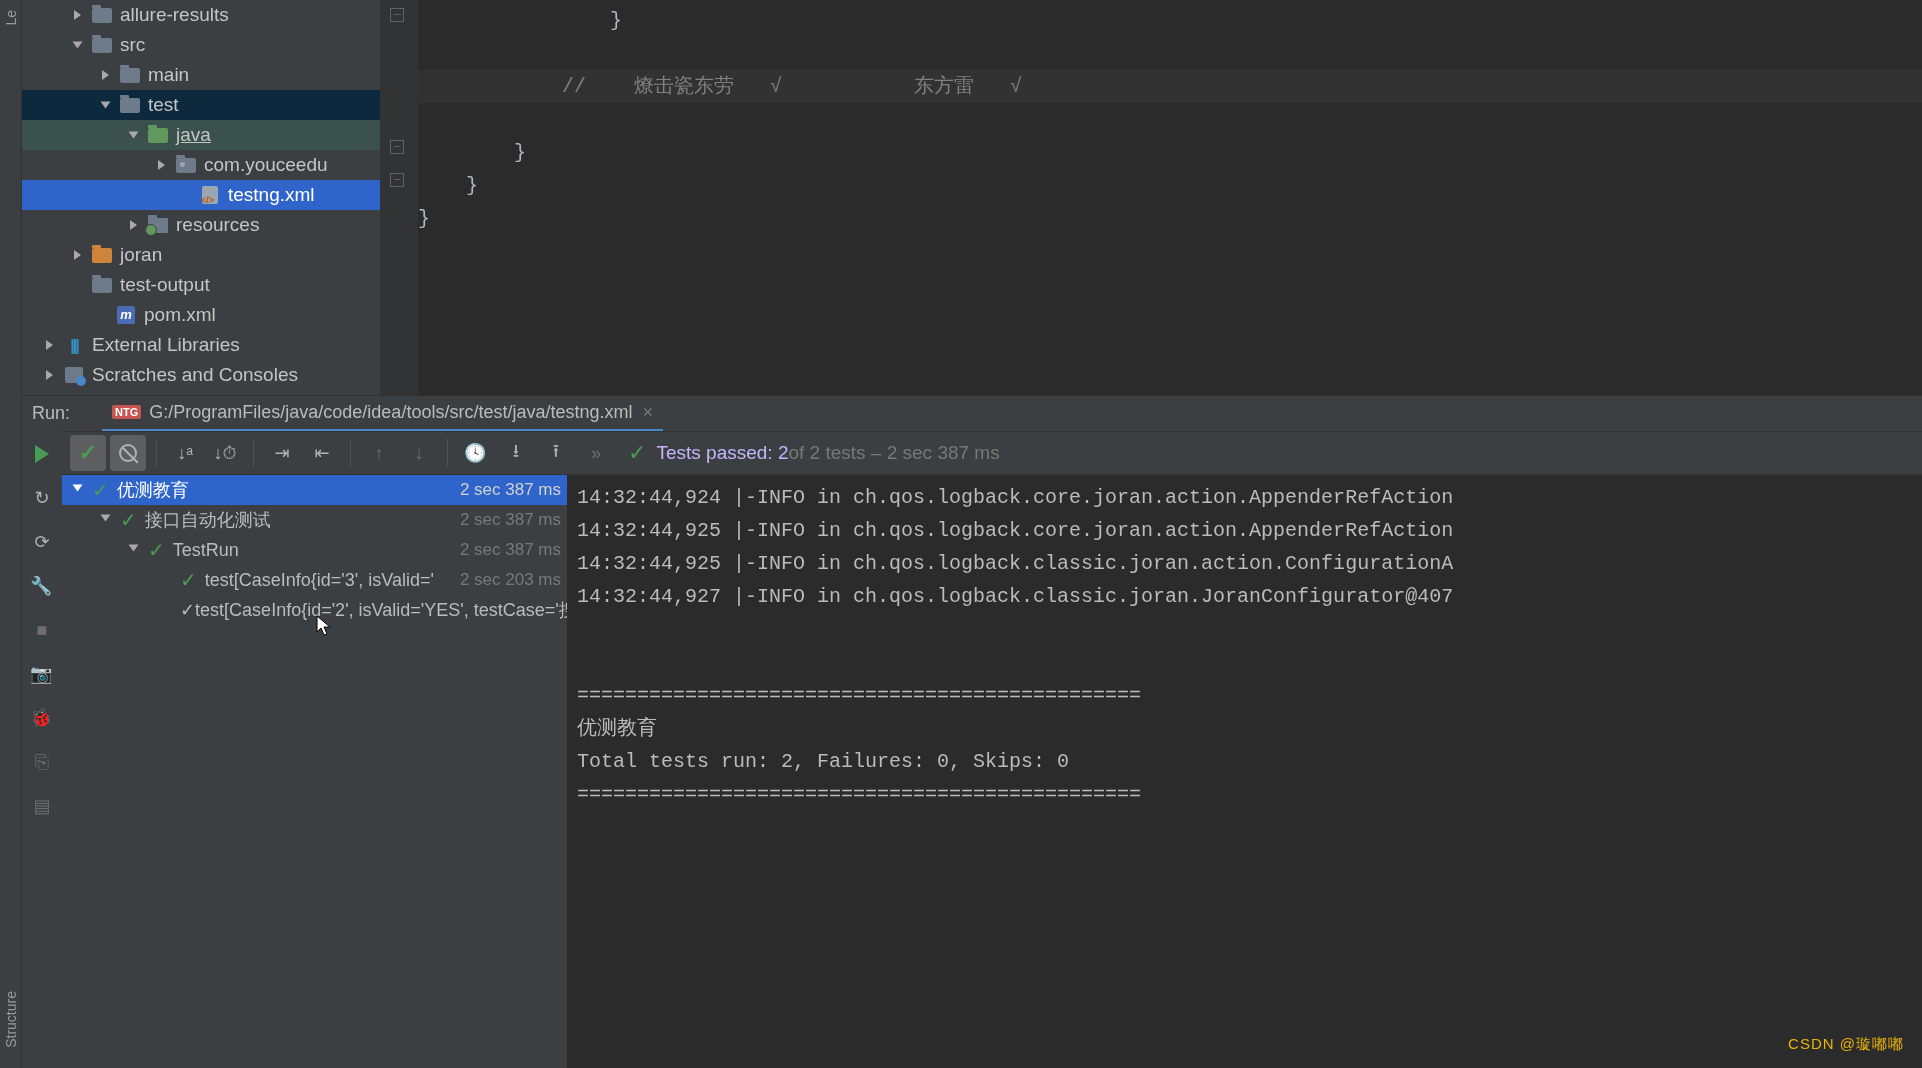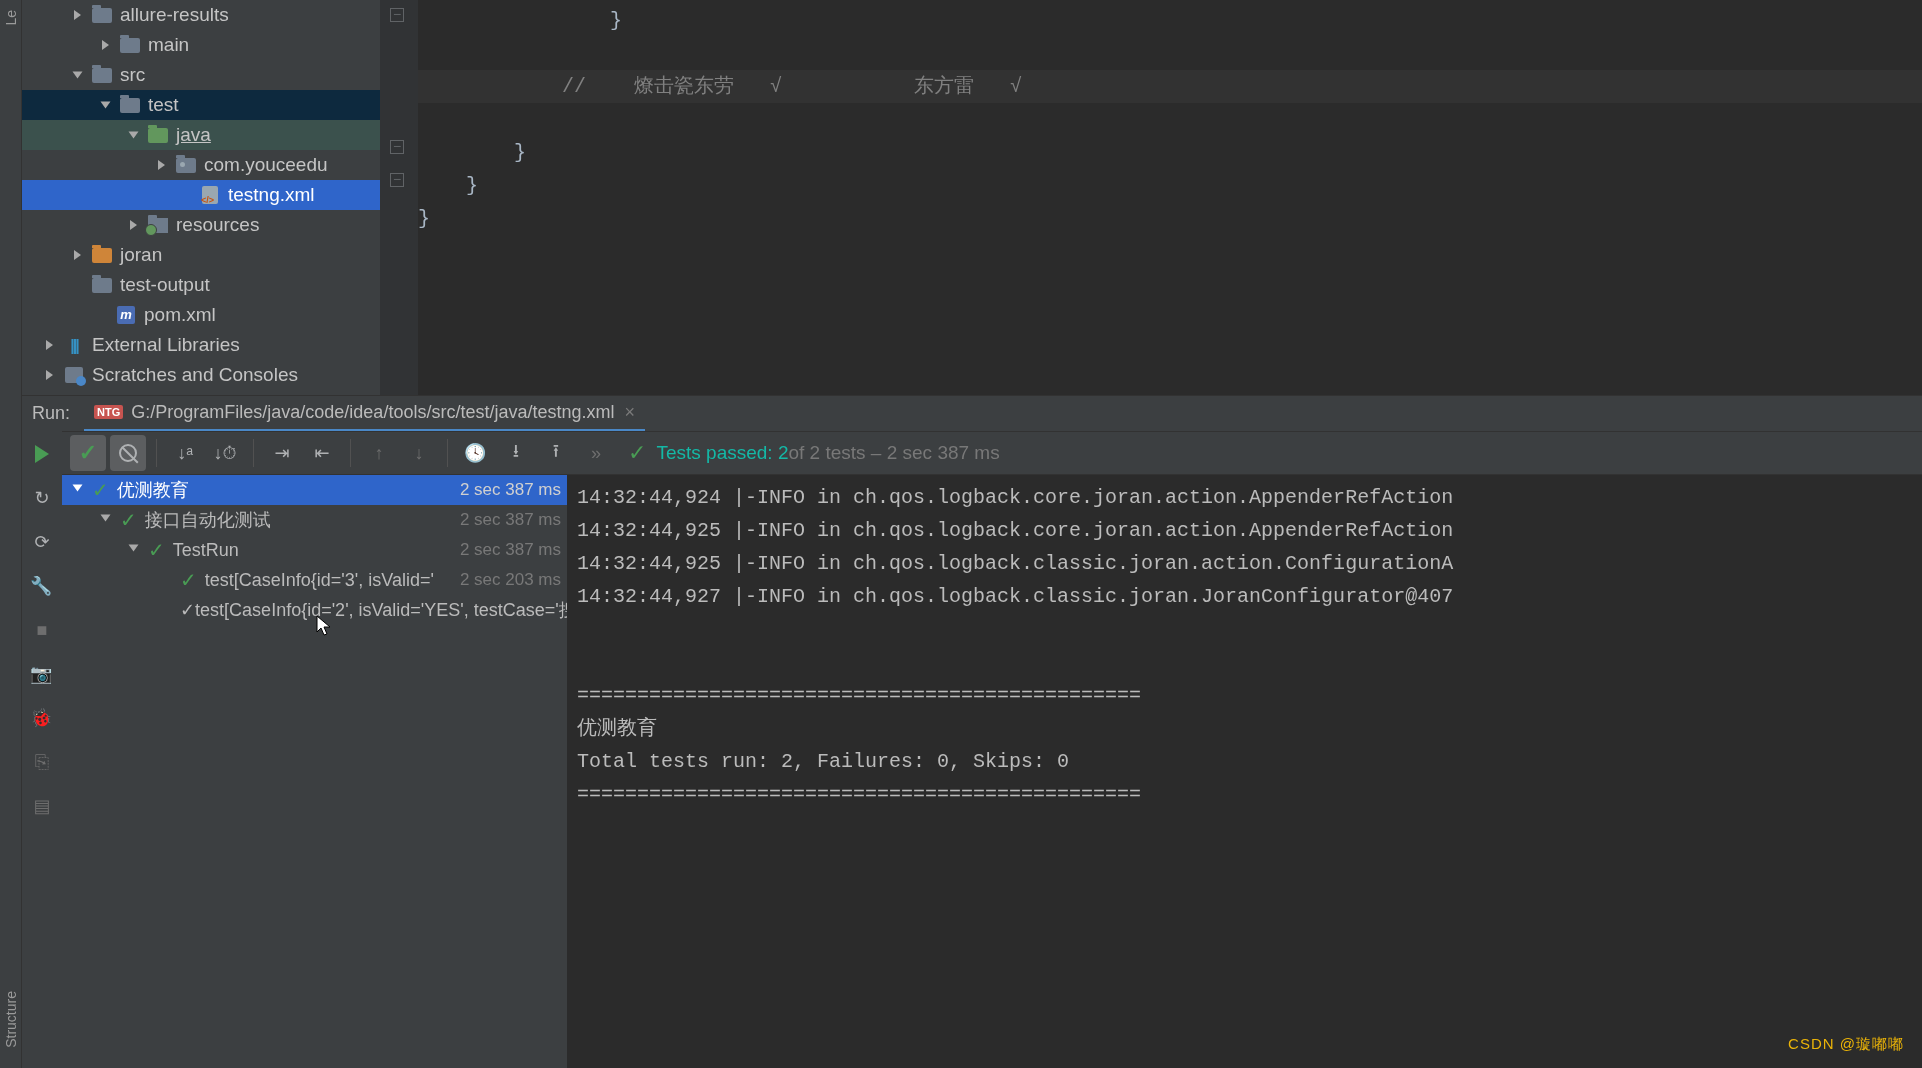--- a/index.html
+++ b/index.html
@@ -77,21 +77,21 @@
   flex:1; font-family:"Consolas","Courier New",monospace; font-size:20px;
   color:#a9b7c6; padding-top:4px; line-height:33px; white-space:pre;
 }
 .code .line.hl { background:#323232; }
 .code .cmt { color:#808080; }
 .run-header {
   position:absolute; left:22px; top:395px; right:0; height:36px;
   background:#3c3f41; border-top:1px solid #323232; display:flex; align-items:center;
   padding-left: 10px; font-size:18px;
 }
-.run-header .run-lbl { color:#bbbbbb; margin-right:14px; }
+.run-header .run-lbl { color:#bbbbbb; margin-right:32px; }
 .tab {
   display:flex; align-items:center; height:36px; padding:0 10px;
   border-bottom: 3px solid #4a88c7; color:#bbbbbb;
 }
 .tab .ntg { background:#c75450; color:#fff; font-size:11px; padding:1px 3px; border-radius:2px; margin-right:8px; font-weight:bold;}
 .tab .close { margin-left:10px; color:#7a7a7a; font-size:18px; cursor:pointer;}
 .run-toolbar {
   position:absolute; left:22px; top:431px; width:40px; bottom:0;
   background:#3c3f41; display:flex; flex-direction:column; align-items:center;
   padding-top:12px; gap:22px;
@@ -108,21 +108,21 @@
   width:36px; height:36px; display:inline-flex; align-items:center; justify-content:center;
   color:#afb1b3; font-size:18px; border-radius:4px;
 }
 .sq-btn.active { background:#5c5e60; }
 .sq-btn .chk { color:#499c54; font-size:22px; font-weight:bold;}
 .sq-btn .ban { width:18px; height:18px; border:2px solid #afb1b3; border-radius:50%; position:relative;}
 .sq-btn .ban::after { content:""; position:absolute; width:22px; height:2px; background:#afb1b3; top:8px; left:-2px; transform:rotate(45deg);}
 .sep { width:1px; height:28px; background:#515151; margin:0 6px;}
 .status-text { margin-left:10px; font-size:19px; display:flex; align-items:center;}
 .status-text .chk2 { color:#499c54; font-size:22px; margin-right:10px;}
-.status-text .passed { color:#14b8a6; }
+.status-text .passed { color:#c4b5fd; }
 .status-text .dim { color:#787878; }
 .test-tree {
   position:absolute; left:62px; top:475px; width:505px; bottom:0;
   background:#3c3f41; overflow:hidden;
 }
 .tt-row { display:flex; align-items:center; height:30px; font-size:18px; color:#bbbbbb; padding-right:6px;}
 .tt-row.sel { background:#2f65ca; color:#fff; }
 .tt-row .nm { flex:1; white-space:nowrap; overflow:hidden; }
 .tt-row .tm { color:#787878; font-size:17px; white-space:nowrap; margin-left:6px;}
 .tt-row.sel .tm { color:#d0d0d0; }
@@ -152,34 +152,34 @@
 <div class="project-panel" id="ptree">
     <div class="tree-row">
       <span class="ind" style="width: 52px;"></span>
       <span class="arrow"></span>
       <span class="ic">
         <span class="ic-folder"></span>
       </span>
       <span>allure-results</span>
     </div>
     <div class="tree-row">
-      <span class="ind" style="width: 80px;"></span>
-      <span class="arrow"></span>
-      <span class="ic">
-        <span class="ic-folder"></span>
-      </span>
-      <span>main</span>
-    </div>
-    <div class="tree-row">
       <span class="ind" style="width: 52px;"></span>
       <span class="arrow down"></span>
       <span class="ic">
         <span class="ic-folder"></span>
       </span>
       <span>src</span>
+    </div>
+    <div class="tree-row">
+      <span class="ind" style="width: 80px;"></span>
+      <span class="arrow"></span>
+      <span class="ic">
+        <span class="ic-folder"></span>
+      </span>
+      <span>main</span>
     </div>
     <div class="tree-row sel-dark">
       <span class="ind" style="width: 80px;"></span>
       <span class="arrow down"></span>
       <span class="ic">
         <span class="ic-folder"></span>
       </span>
       <span>test</span>
     </div>
     <div class="tree-row sel-java">

